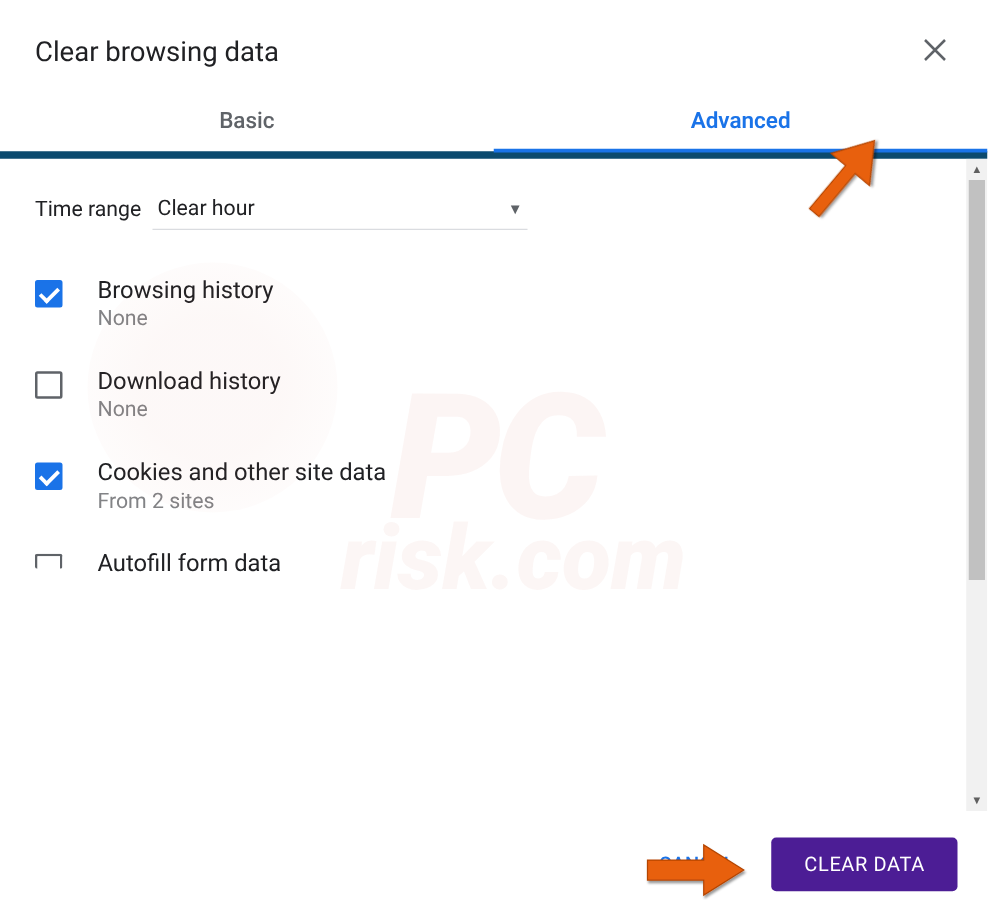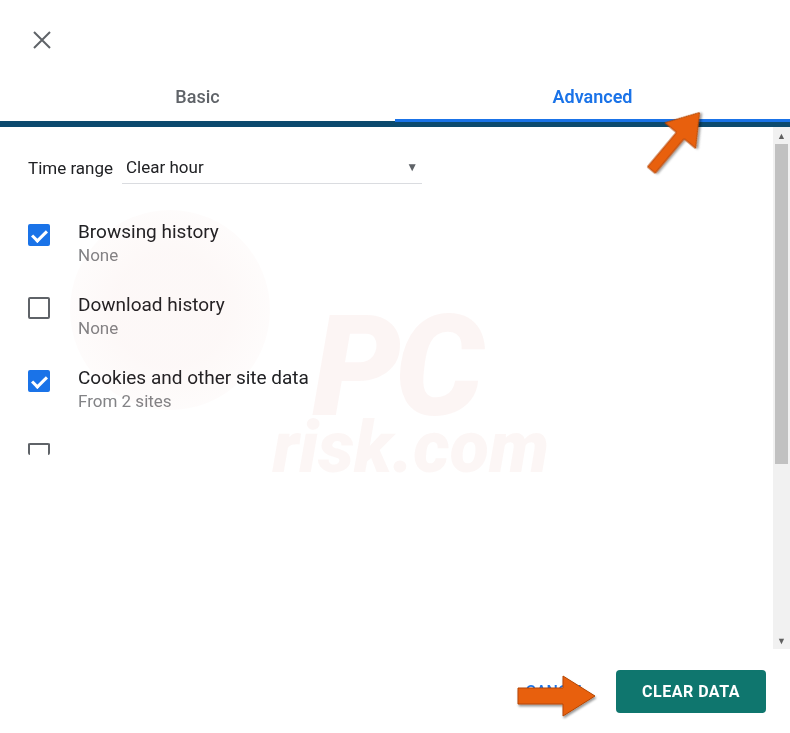--- a/index.html
+++ b/index.html
@@ -189,23 +189,23 @@
       font-size: 16px;
       color: #1a73e8;
       background: transparent;
       border: none;
       cursor: pointer;
       font-weight: 500;
     }
     .clear-btn {
       padding: 12px 26px;
       font-size: 16px;
-      font-weight: 700;
+      font-weight: 400;
       color: #fff;
-      background: #0f766e;
+      background: #4c1d95;
       border: none;
       border-radius: 4px;
       cursor: pointer;
       letter-spacing: 0.5px;
     }
     .arrow-annotation {
       position: absolute;
       pointer-events: none;
     }
     .arrow1 {
@@ -256,20 +256,21 @@
   </style>
 </head>
 <body>
 
 <div class="watermark-circle"></div>
 <div class="watermark">PC</div>
 <div class="watermark-sub">risk.com</div>
 
 <div class="dialog">
   <div class="header">
+    <div class="title">Clear browsing data</div>
     <div class="close-icon">
       <svg width="20" height="20" viewBox="0 0 20 20">
           <path d="M2 2 L18 18 M18 2 L2 18" stroke="#5f6368" stroke-width="2" fill="none"></path>
         </svg>
     </div>
   </div>
 
   <div class="tabs">
     <div class="tab">Basic</div>
     <div class="tab active">Advanced</div>
@@ -306,20 +307,23 @@
         <div class="item-text">
           <div class="item-title">Cookies and other site data</div>
           <div class="item-subtitle">From 2 sites</div>
         </div>
       </div>
 
 
 
       <div class="item-row" style="margin-bottom:0">
         <div class="checkbox" style="border-bottom:none;height:12px"></div>
+        <div class="item-text">
+          <div class="item-title">Autofill form data</div>
+        </div>
       </div>
     </div>
 
     <div class="scrollbar">
       <div class="scroll-arrow">▲</div>
       <div class="scroll-track">
         <div class="scroll-thumb"></div>
       </div>
       <div class="scroll-arrow">▼</div>
     </div>

